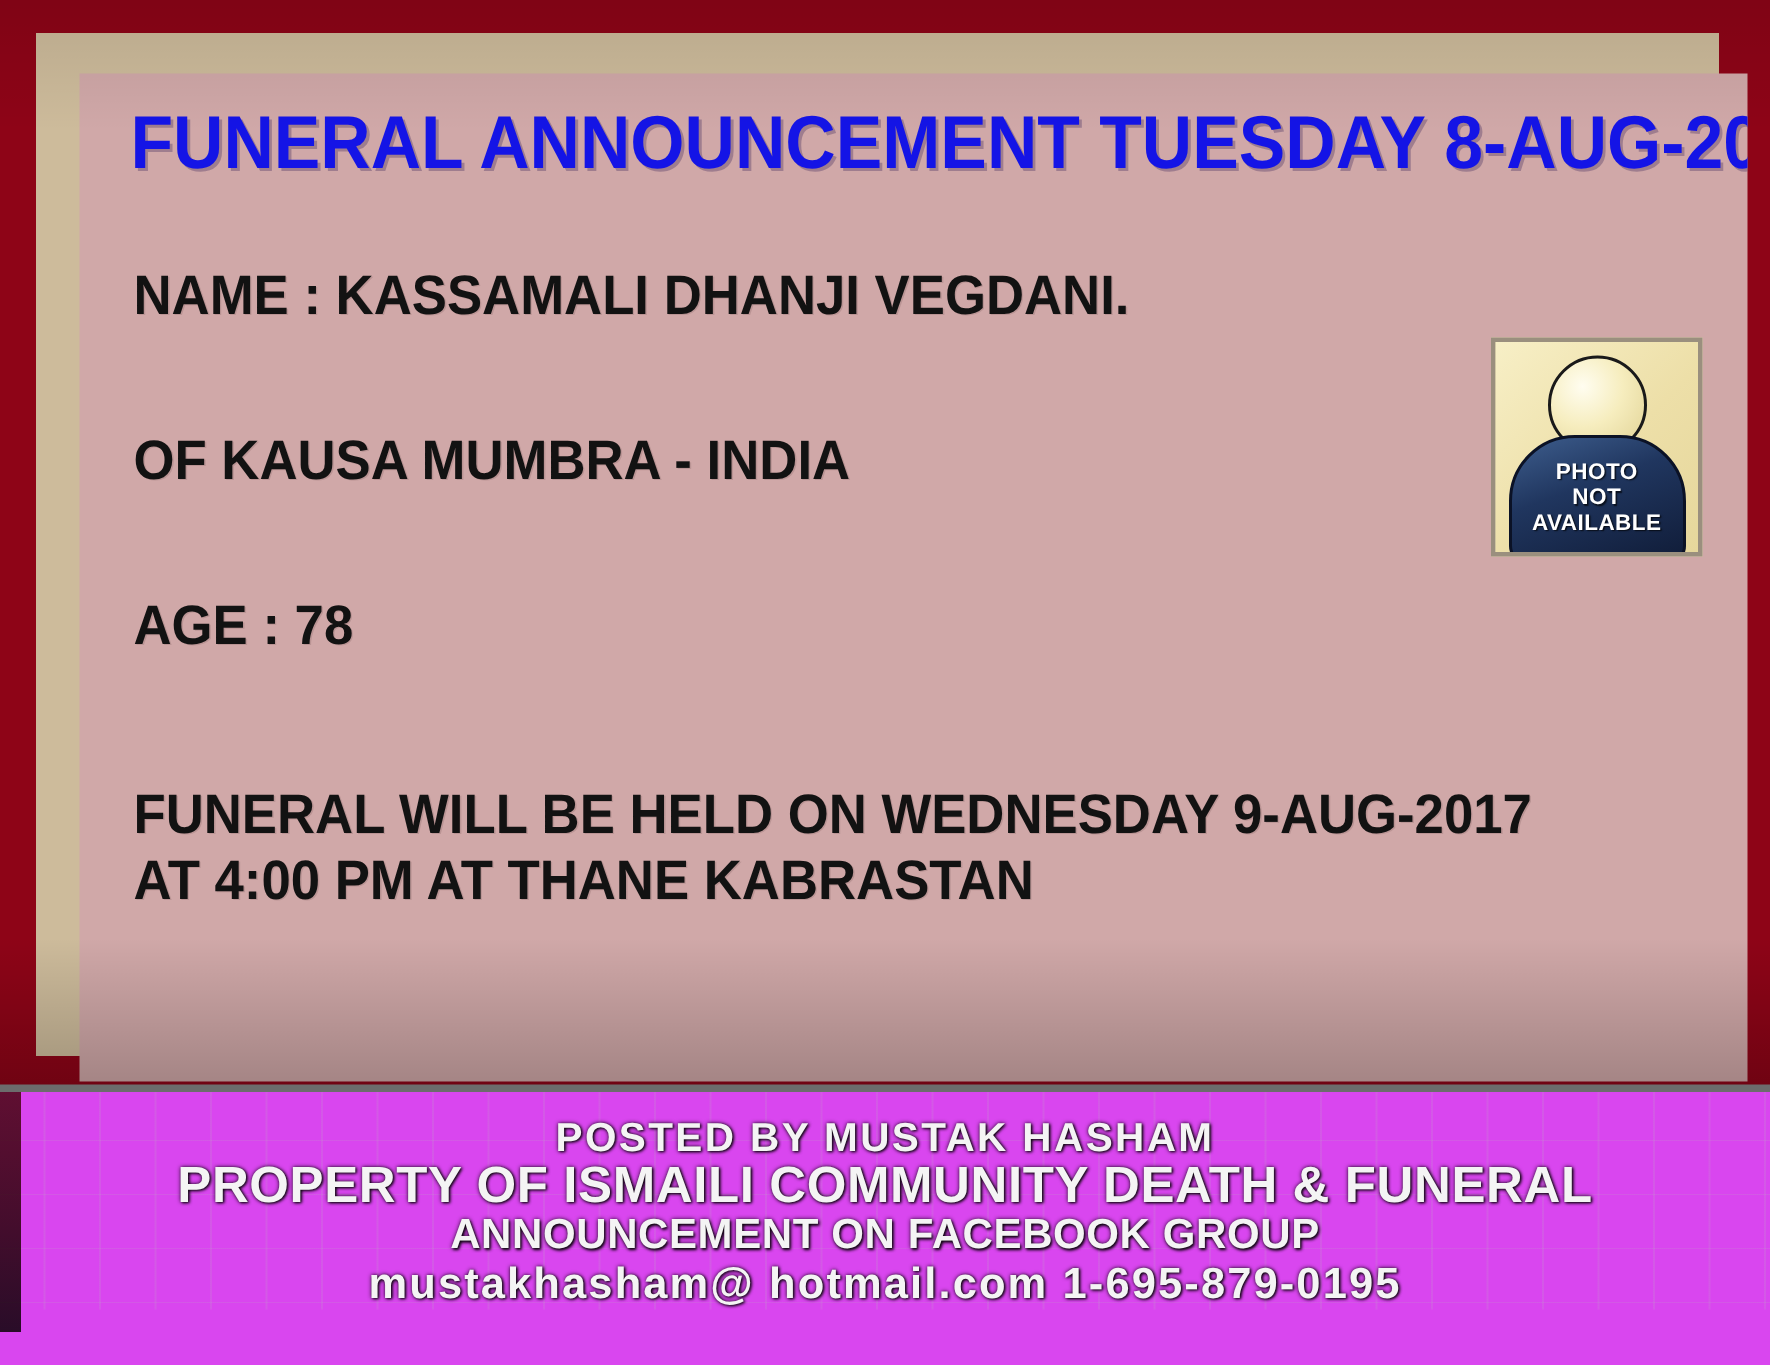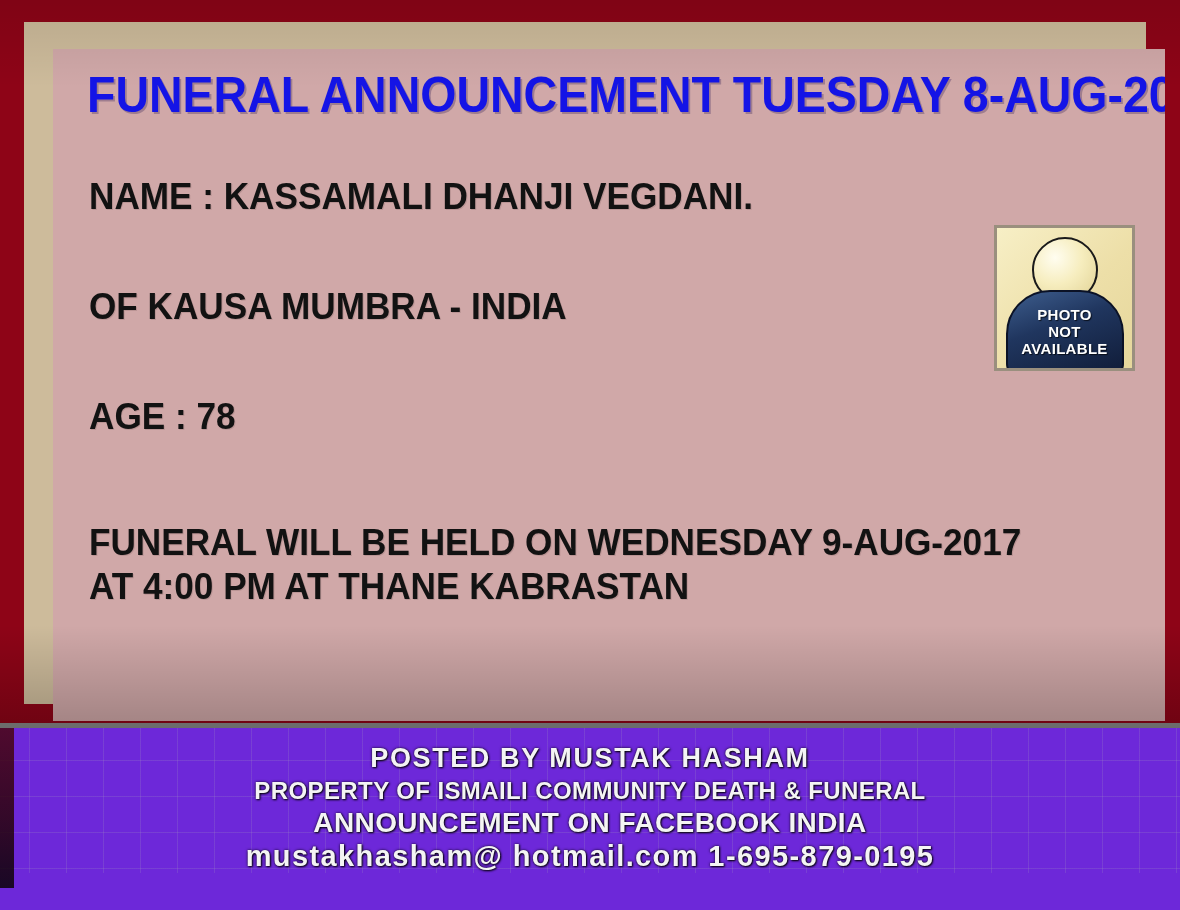--- a/index.html
+++ b/index.html
@@ -168,21 +168,21 @@
     background: #6C6C6C;
   }
 
   
   #footer {
     position: absolute;
     left: 0;
     top: 728px;
     width: 1180px;
     height: 182px;
-    background: #6d28d9;
+    background: #d946ef;
     overflow: hidden;
   }
   #footer-grid {
     position: absolute;
     left: 0;
     top: 0;
     width: 1180px;
     height: 145px;
     background-image:
       linear-gradient(to right, rgba(185,185,185,0.16) 1px, transparent 1px),
@@ -215,21 +215,21 @@
   }
   #foot-1 {
     position: absolute; left: 0; right: 0;
     top: 15px;
     font-size: 27px; line-height: 30px;
     letter-spacing: 1.6px;
   }
   #foot-2 {
     position: absolute; left: 0; right: 0;
     top: 47px;
-    font-size: 24px; line-height: 31px;
+    font-size: 34px; line-height: 31px;
     letter-spacing: 0.4px;
   }
   #foot-3 {
     position: absolute; left: 0; right: 0;
     top: 79px;
     font-size: 28px; line-height: 31px;
     letter-spacing: 0.4px;
   }
   #foot-4 {
     position: absolute; left: 0; right: 0;
@@ -279,18 +279,18 @@
   </div>
 
   <div id="card-divider"></div>
 
   <div id="footer">
     <div id="footer-grid"></div>
     <div id="footer-leftstrip"></div>
     <div id="footer-text">
       <div class="foot-line" id="foot-1">POSTED BY MUSTAK HASHAM</div>
       <div class="foot-line" id="foot-2">PROPERTY OF ISMAILI COMMUNITY DEATH &amp; FUNERAL</div>
-      <div class="foot-line" id="foot-3">ANNOUNCEMENT ON FACEBOOK INDIA</div>
+      <div class="foot-line" id="foot-3">ANNOUNCEMENT ON FACEBOOK GROUP</div>
       <div class="foot-line" id="foot-4">mustakhasham@ hotmail.com 1-695-879-0195</div>
     </div>
   </div>
 
 </div>
 
 </body></html>

